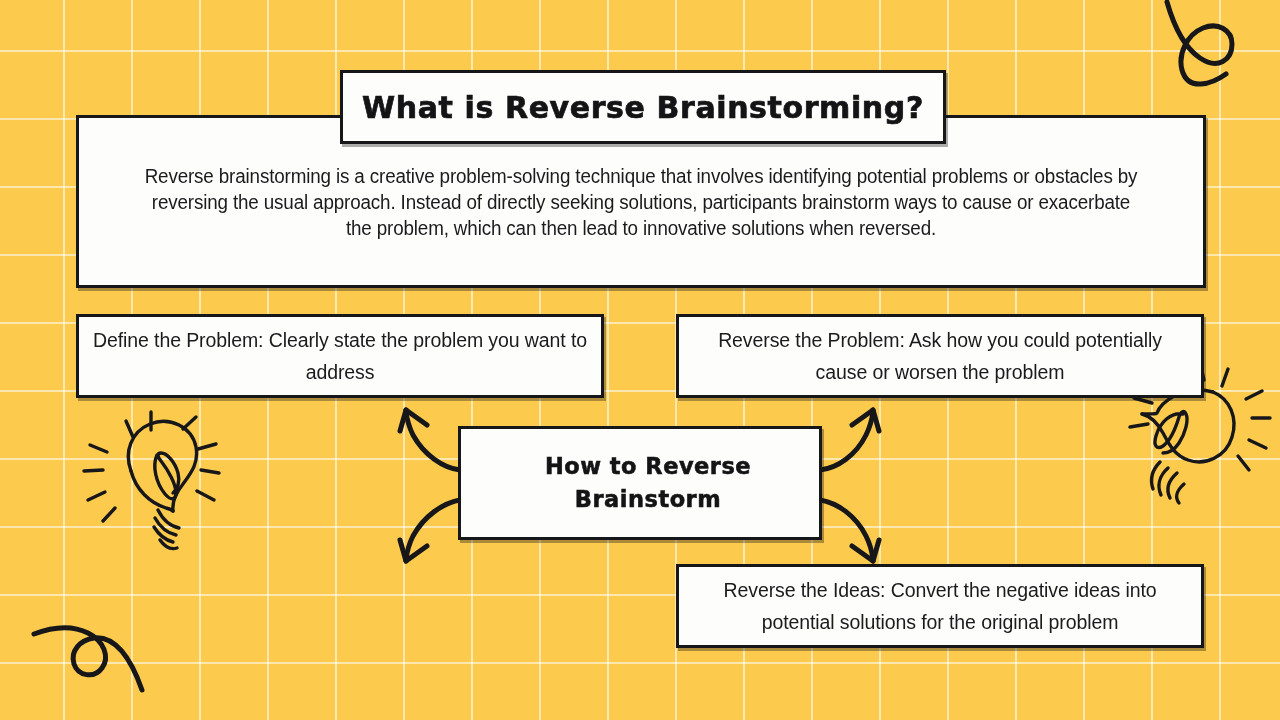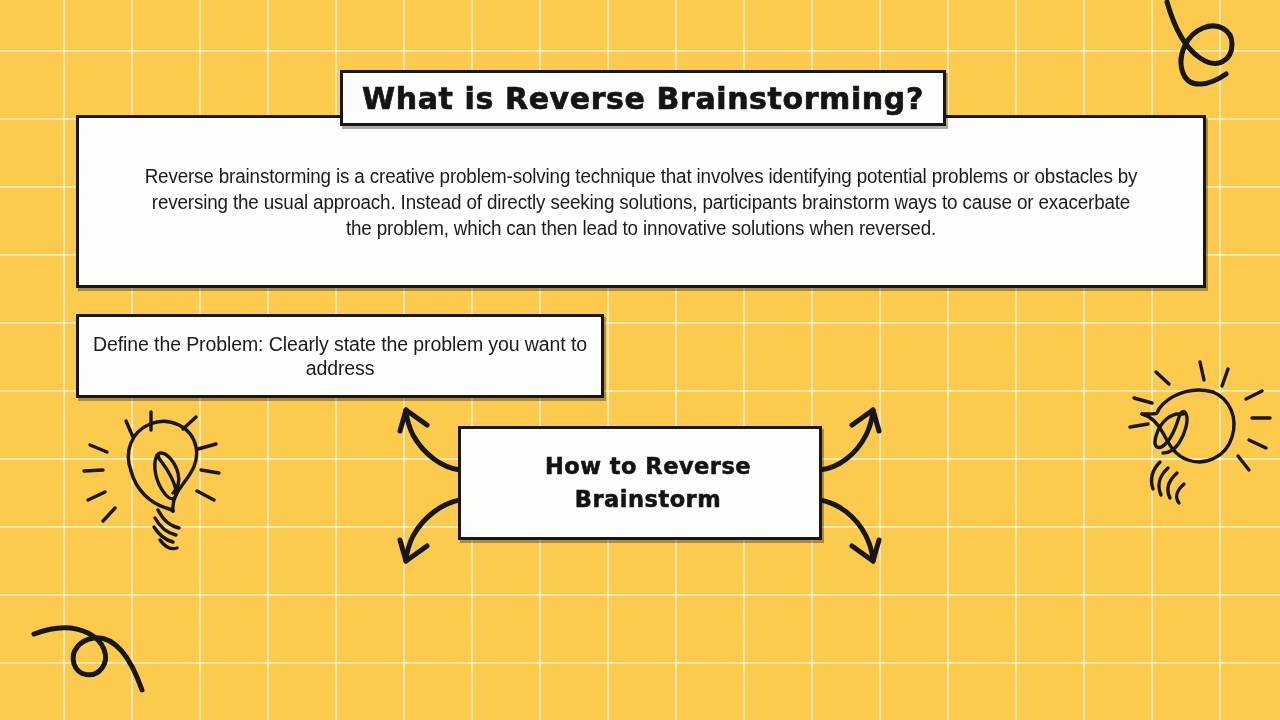--- a/index.html
+++ b/index.html
@@ -71,21 +71,21 @@
     color: #1b1b1d;
     letter-spacing: -0.15px;
     transform: scaleX(0.965);
   }
 
   
   #title-card {
     left: 340px;
     top: 70px;
     width: 606px;
-    height: 56px;
+    height: 74px;
     z-index: 4;
   }
   #title-text {
     font-family: "DejaVu Sans", sans-serif;
     font-weight: bold;
     font-size: 30px;
     letter-spacing: 0.6px;
     color: #141416;
     white-space: nowrap;
     -webkit-text-stroke: 0.7px #141416;
@@ -93,21 +93,21 @@
 
   
   .step-card {
     width: 528px;
     height: 84px;
     z-index: 3;
     padding: 0 14px;
   }
   .step-text {
     font-size: 19.5px;
-    line-height: 24px;
+    line-height: 32px;
     color: #1b1b1d;
     letter-spacing: -0.1px;
   }
   #step-card-0 { left: 76px;  top: 314px; }
   #step-card-1 { left: 676px; top: 314px; }
   #step-card-2 { left: 76px;  top: 564px; }
   #step-card-3 { left: 676px; top: 564px; }
 
   
   #hub-card {
@@ -242,20 +242,26 @@
   </div>
 
   <div class="card" id="title-card">
     <h1 id="title-text">What is Reverse Brainstorming?</h1>
   </div>
 
   <div class="card step-card" id="step-card-0">
     <span class="step-text">Define the Problem: Clearly state the problem you want to address</span>
   </div>
 
-
-
+  <div class="card step-card" id="step-card-1">
+    <span class="step-text">Reverse the Problem: Ask how you could potentially cause or worsen the problem</span>
+  </div>
+
+
+  <div class="card step-card" id="step-card-3">
+    <span class="step-text">Reverse the Ideas: Convert the negative ideas into potential solutions for the original problem</span>
+  </div>
 
   <div class="card" id="hub-card">
     <h2 id="hub-text">How to Reverse Brainstorm</h2>
   </div>
 
 </div>
 
 </body></html>

